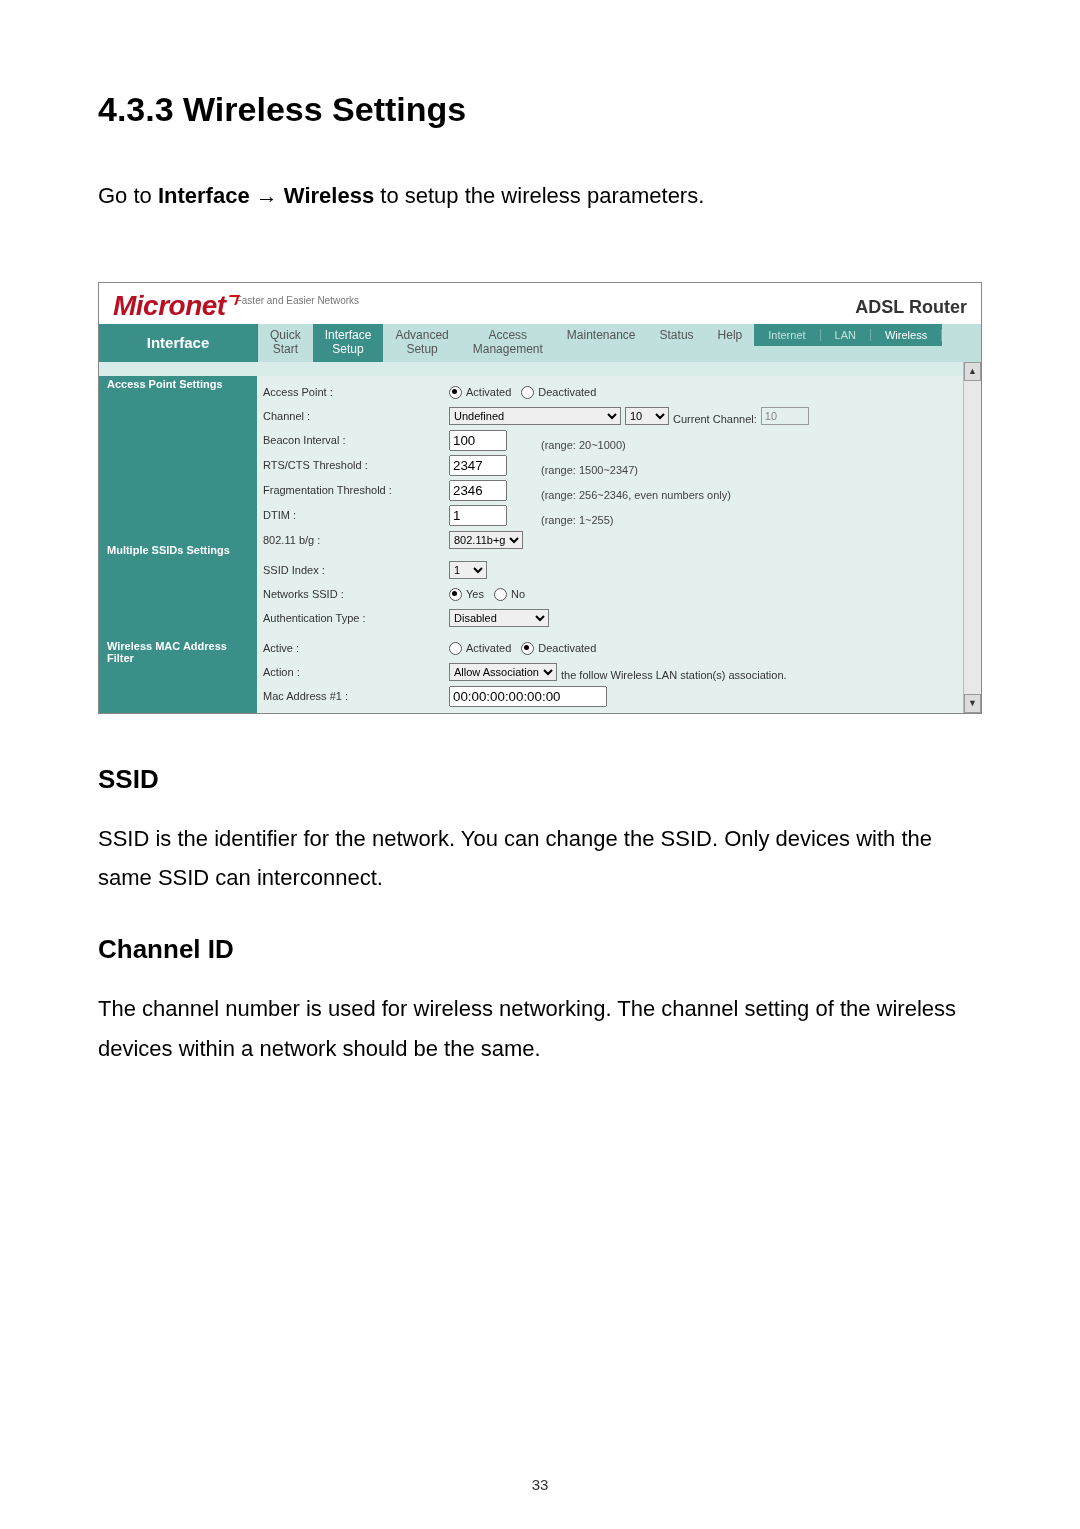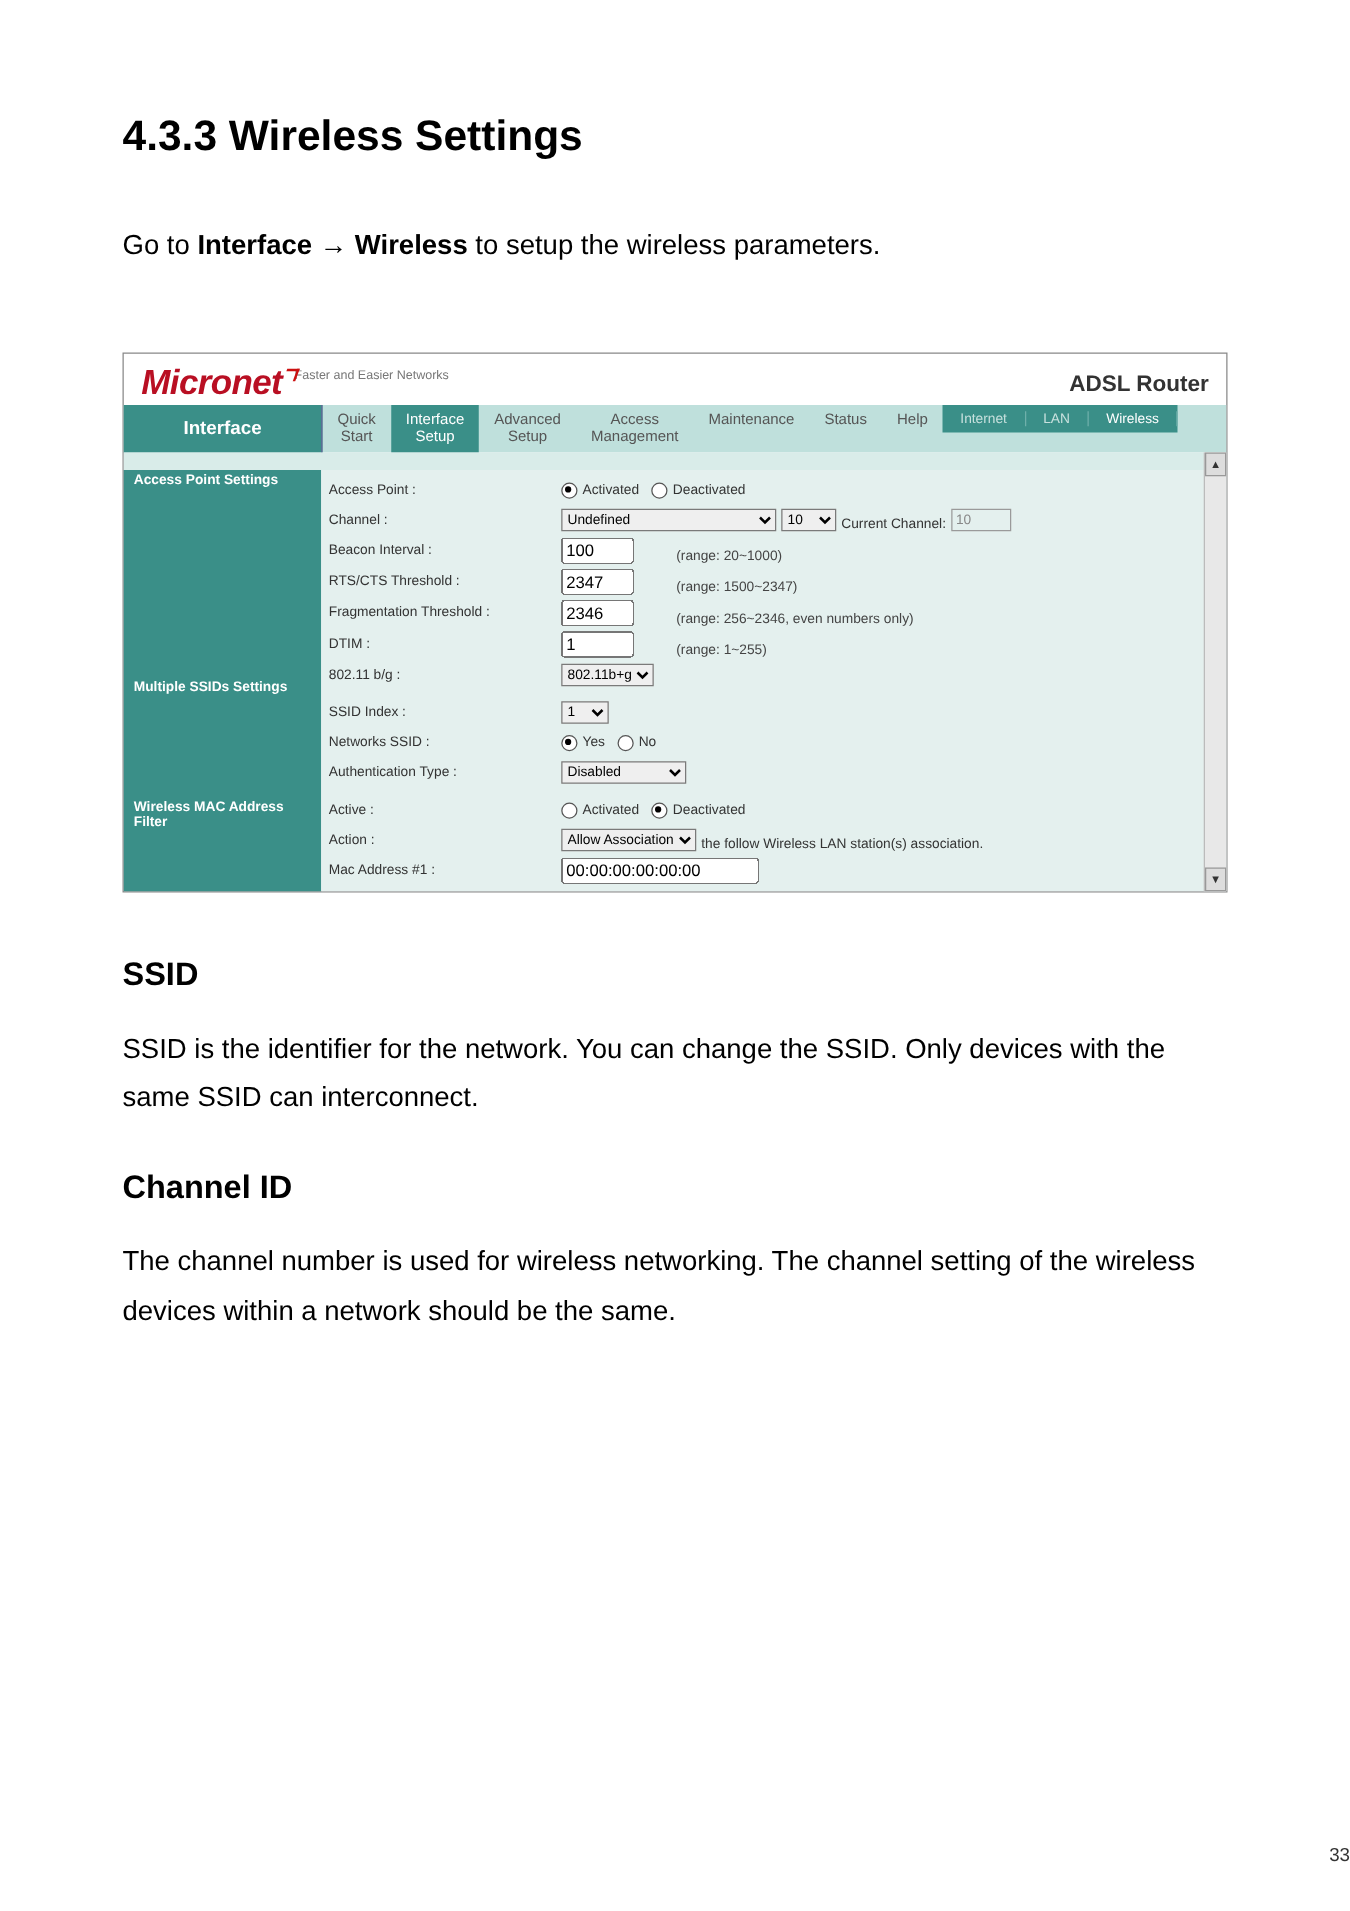--- a/index.html
+++ b/index.html
@@ -42,21 +42,21 @@
   .radio.checked:after{content:"";position:absolute;left:2px;top:2px;width:5px;height:5px;border-radius:50%;background:#000}
   .hint{color:#444}
   .readonly{background:#e4f0ee;border:1px solid #9a9a9a;color:#888;width:40px;height:16px;display:inline-flex;align-items:center;padding:0 3px;font-size:11px}
 
   .scroll{position:absolute;right:0;top:0;bottom:0;width:17px;background:#e8e8e8;border-left:1px solid #bbb;display:flex;flex-direction:column;justify-content:space-between}
   .sbtn{height:17px;background:#ddd;border:1px solid #999;display:flex;align-items:center;justify-content:center;font-size:9px;color:#333}
   .cfg-wrap{position:relative}
 
   h2.sub{font-size:26px;font-weight:bold;margin:0 0 24px 0}
   p.body{font-size:22px;line-height:1.8;margin:0 0 36px 0}
-  .pagenum{position:absolute;bottom:36px;left:0;right:0;text-align:right;font-size:15px;color:#333}
+  .pagenum{position:absolute;bottom:36px;left:0;right:0;text-align:center;font-size:15px;color:#333}
 </style>
 </head>
 <body>
 
 <div class="page">
   <h1 class="section-title">
     <span>4.3.3</span> <span>Wireless Settings</span>
   </h1>
 
   <p class="intro">

